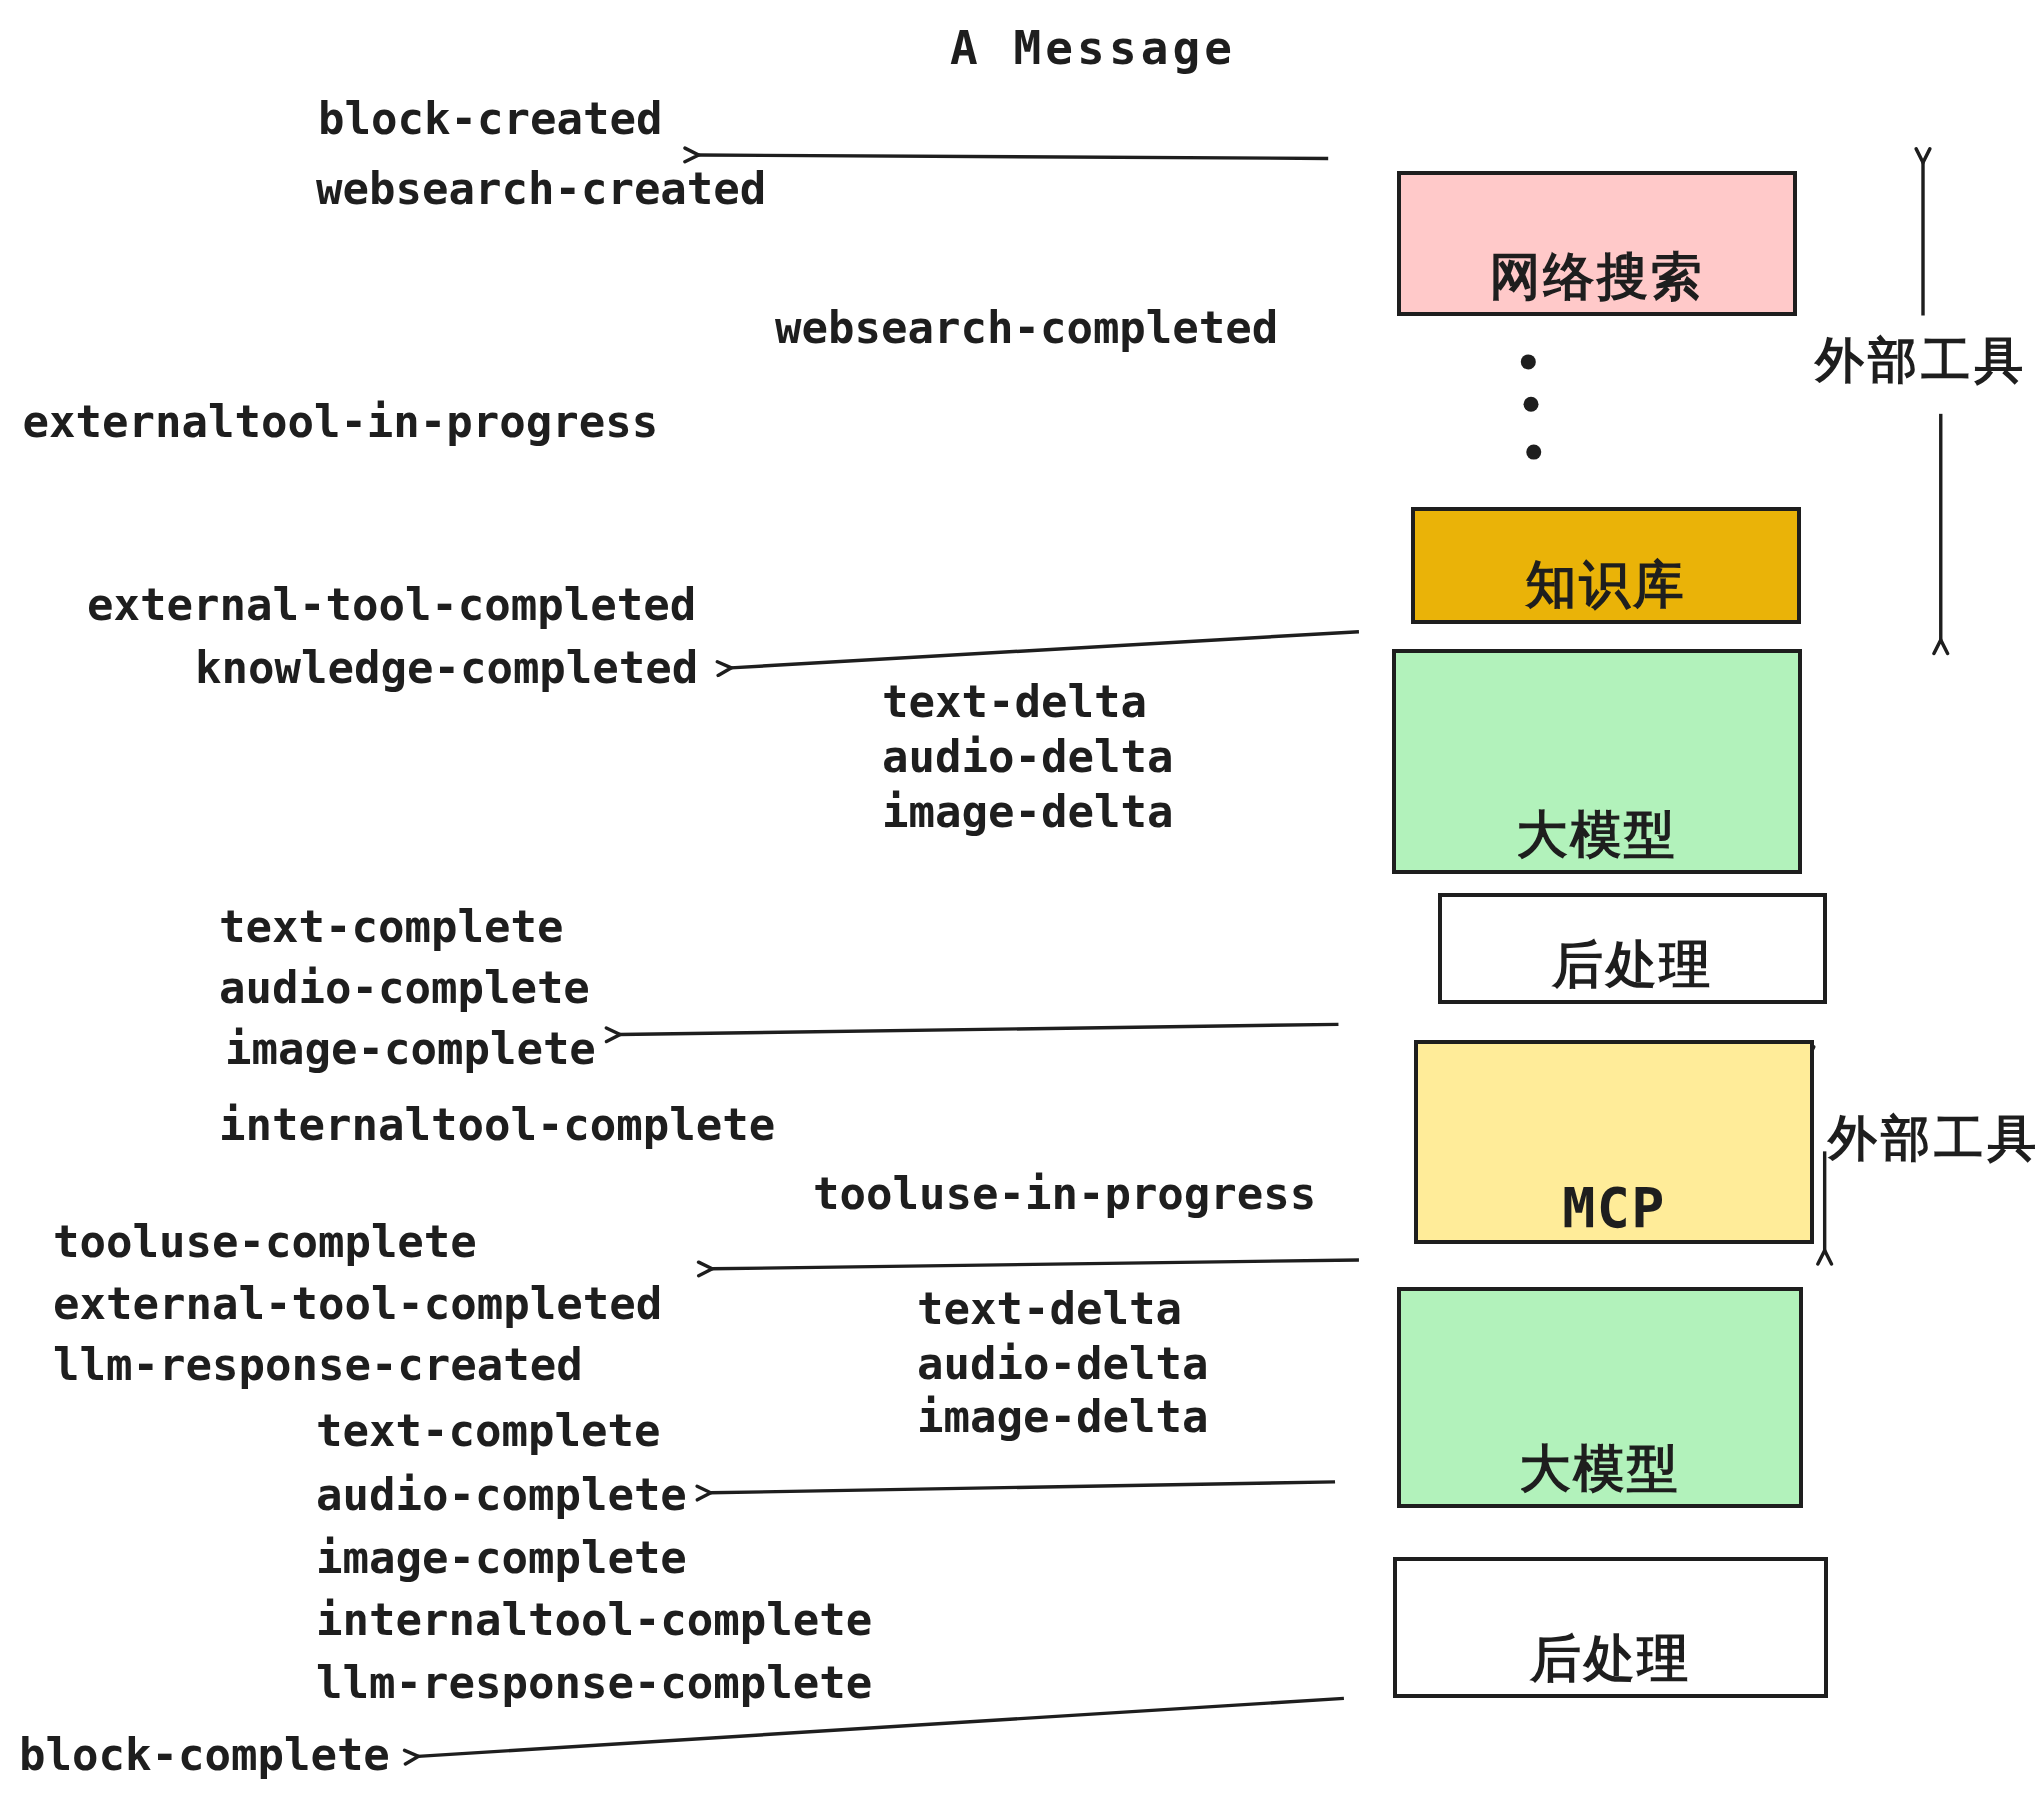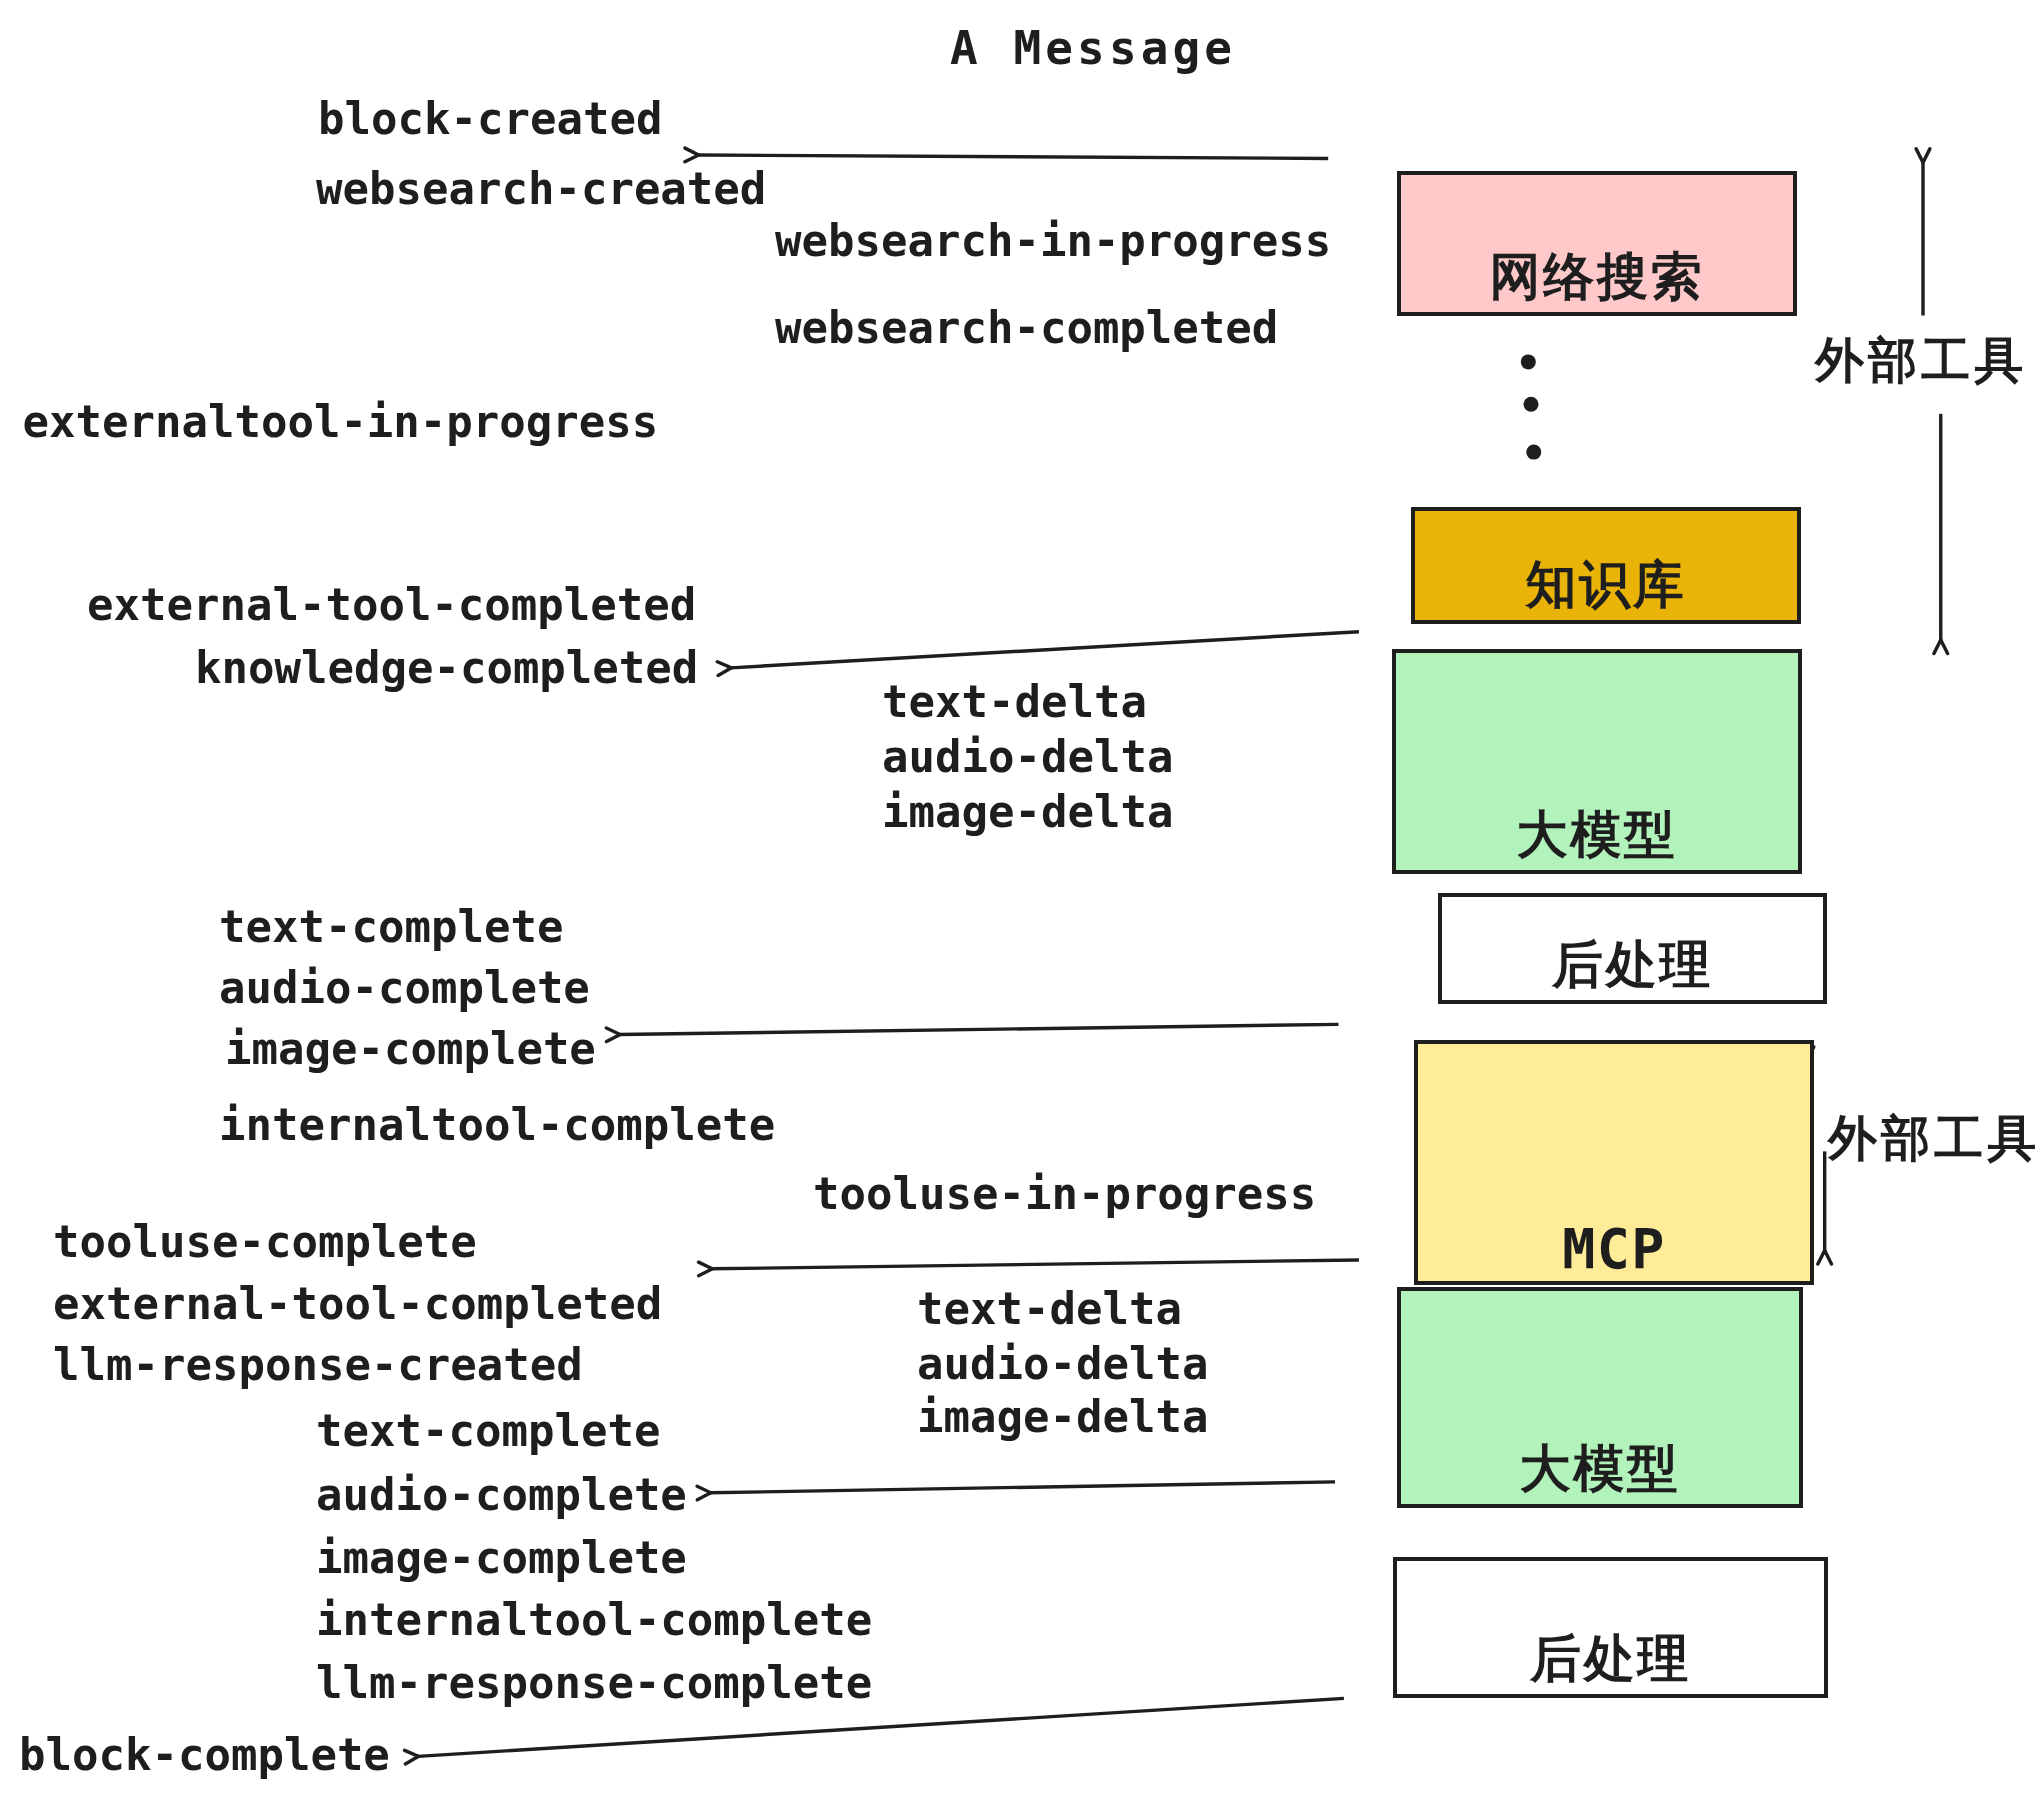--- a/index.html
+++ b/index.html
@@ -86,21 +86,20 @@
   <span class="lbl" style="left:53px;top:1243px">tooluse-complete</span>
   <span class="lbl" style="left:53px;top:1305px">external-tool-completed</span>
   <span class="lbl" style="left:53px;top:1366px">llm-response-created</span>
   <span class="lbl" style="left:316px;top:1432px">text-complete</span>
   <span class="lbl" style="left:316px;top:1496px">audio-complete</span>
   <span class="lbl" style="left:316px;top:1559px">image-complete</span>
   <span class="lbl" style="left:316px;top:1621px">internaltool-complete</span>
   <span class="lbl" style="left:316px;top:1684px">llm-response-complete</span>
   <span class="lbl" style="left:19px;top:1756px">block-complete</span>
 
-  <span class="lbl" style="left:775px;top:242px">websearch-in-progress</span>
   <span class="lbl" style="left:775px;top:329px">websearch-completed</span>
   <span class="lbl" style="left:882px;top:703px">text-delta</span>
   <span class="lbl" style="left:882px;top:758px">audio-delta</span>
   <span class="lbl" style="left:882px;top:813px">image-delta</span>
   <span class="lbl" style="left:813px;top:1195px">tooluse-in-progress</span>
   <span class="lbl" style="left:917px;top:1310px">text-delta</span>
   <span class="lbl" style="left:917px;top:1365px">audio-delta</span>
   <span class="lbl" style="left:917px;top:1418px">image-delta</span>
 
   <div class="box" style="left:1349px;top:171px;width:400px;height:145px;background:#ffc9c9">
@@ -112,21 +111,21 @@
   </div>
 
   <div class="box" style="left:1344px;top:649px;width:410px;height:225px;background:#b2f2bb">
     <span class="box-label">大模型</span>
   </div>
 
   <div class="box" style="left:1390px;top:893px;width:389px;height:111px;background:#ffffff">
     <span class="box-label">后处理</span>
   </div>
 
-  <div class="box" style="left:1366px;top:1040px;width:400px;height:245px;background:#ffec99">
+  <div class="box" style="left:1366px;top:1040px;width:400px;height:204px;background:#ffec99">
     <span class="box-label mono">MCP</span>
   </div>
 
   <div class="box" style="left:1349px;top:1287px;width:406px;height:221px;background:#b2f2bb">
     <span class="box-label">大模型</span>
   </div>
 
   <div class="box" style="left:1345px;top:1557px;width:435px;height:141px;background:#ffffff">
     <span class="box-label">后处理</span>
   </div>

